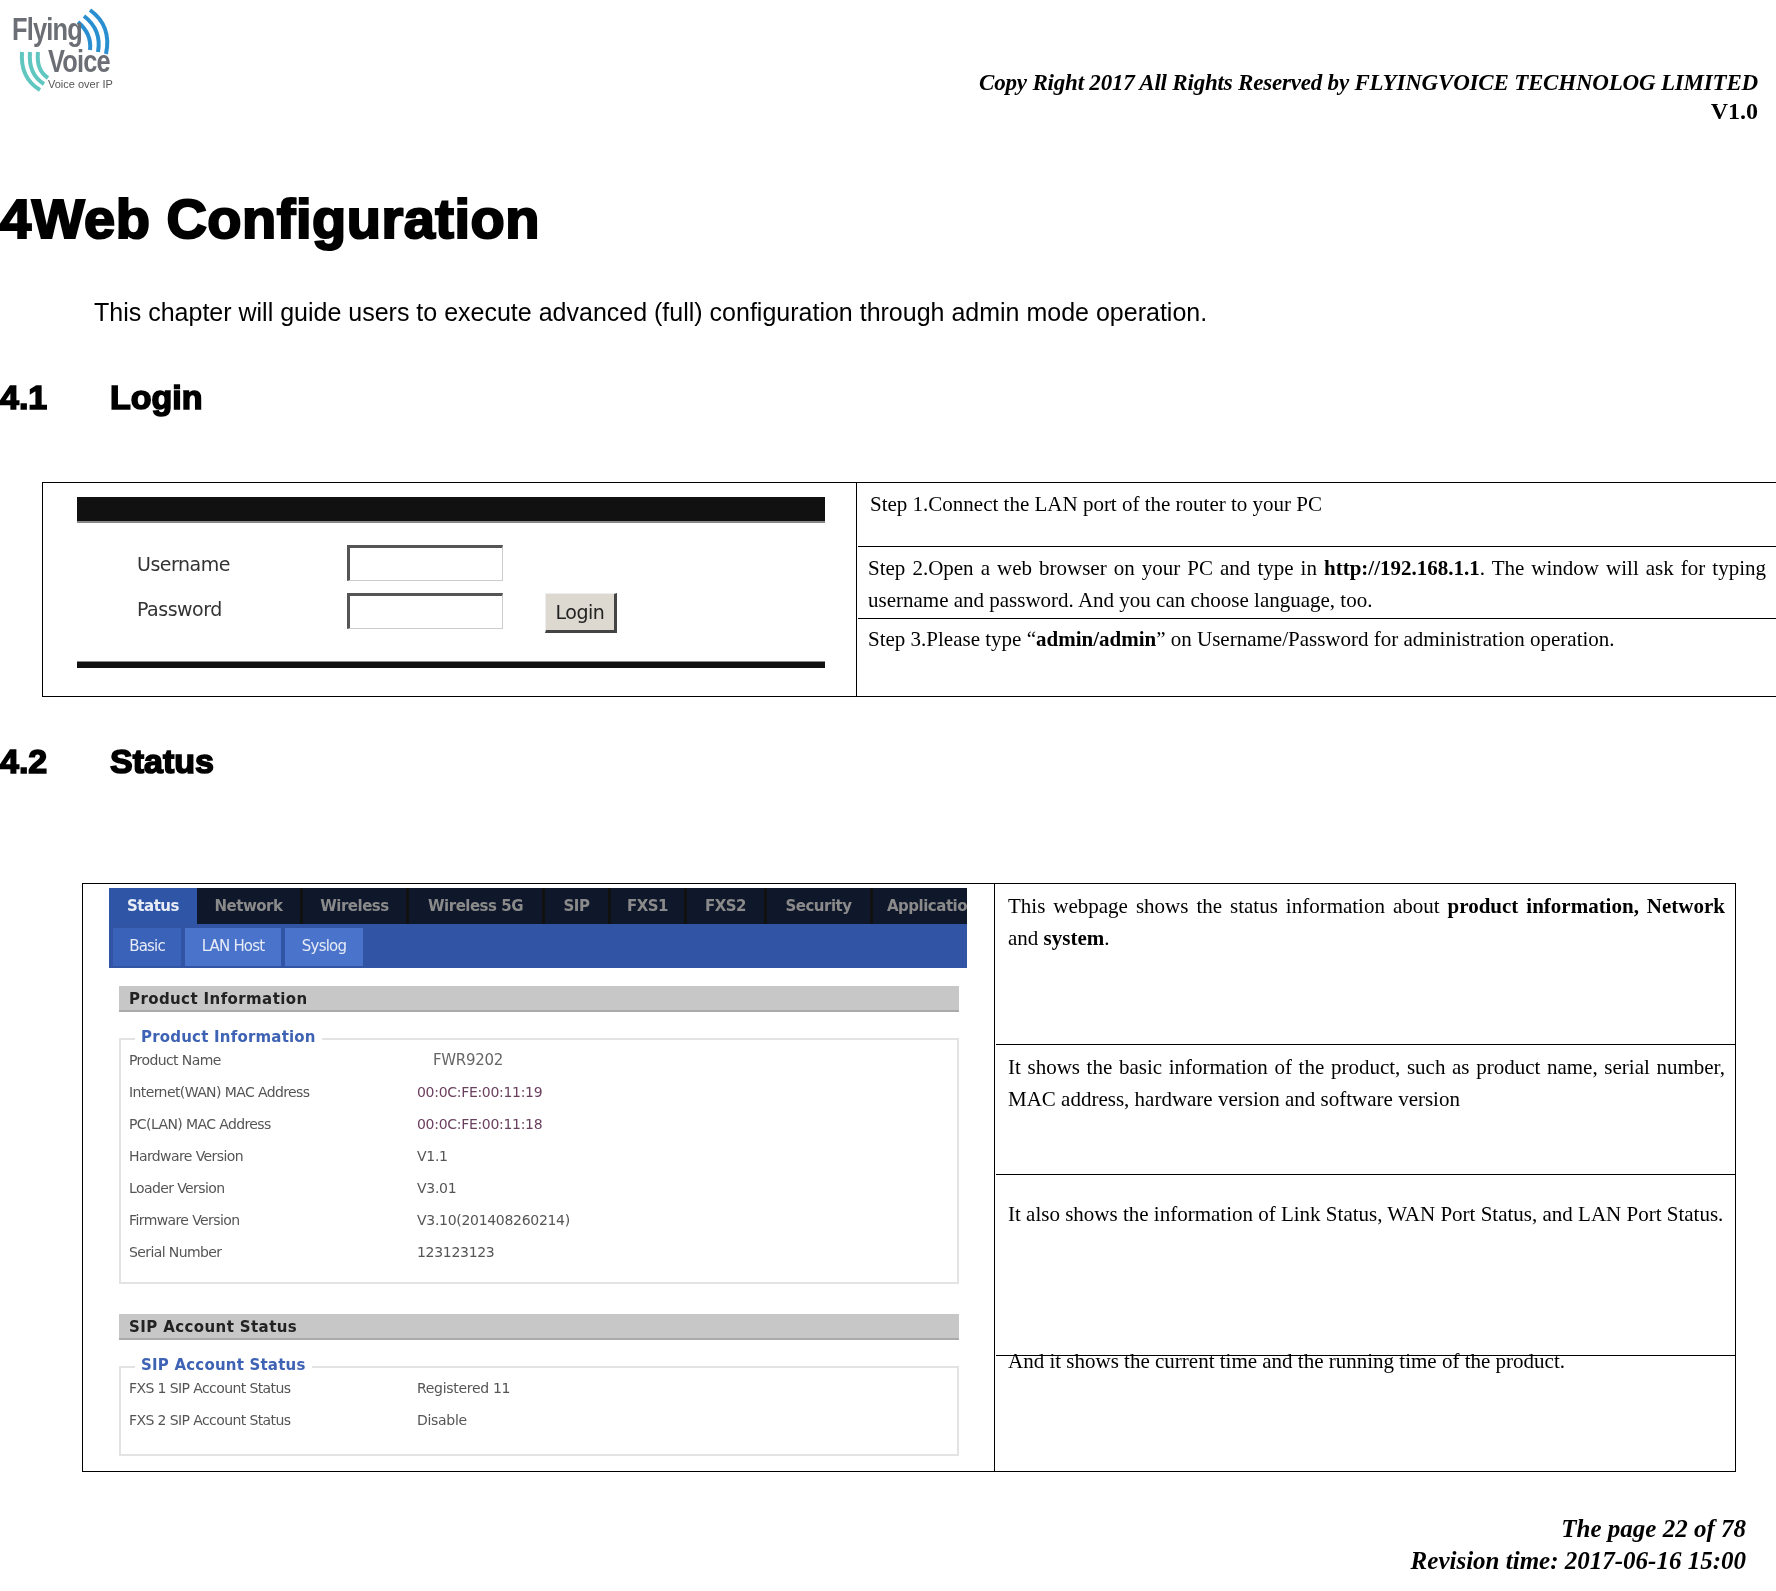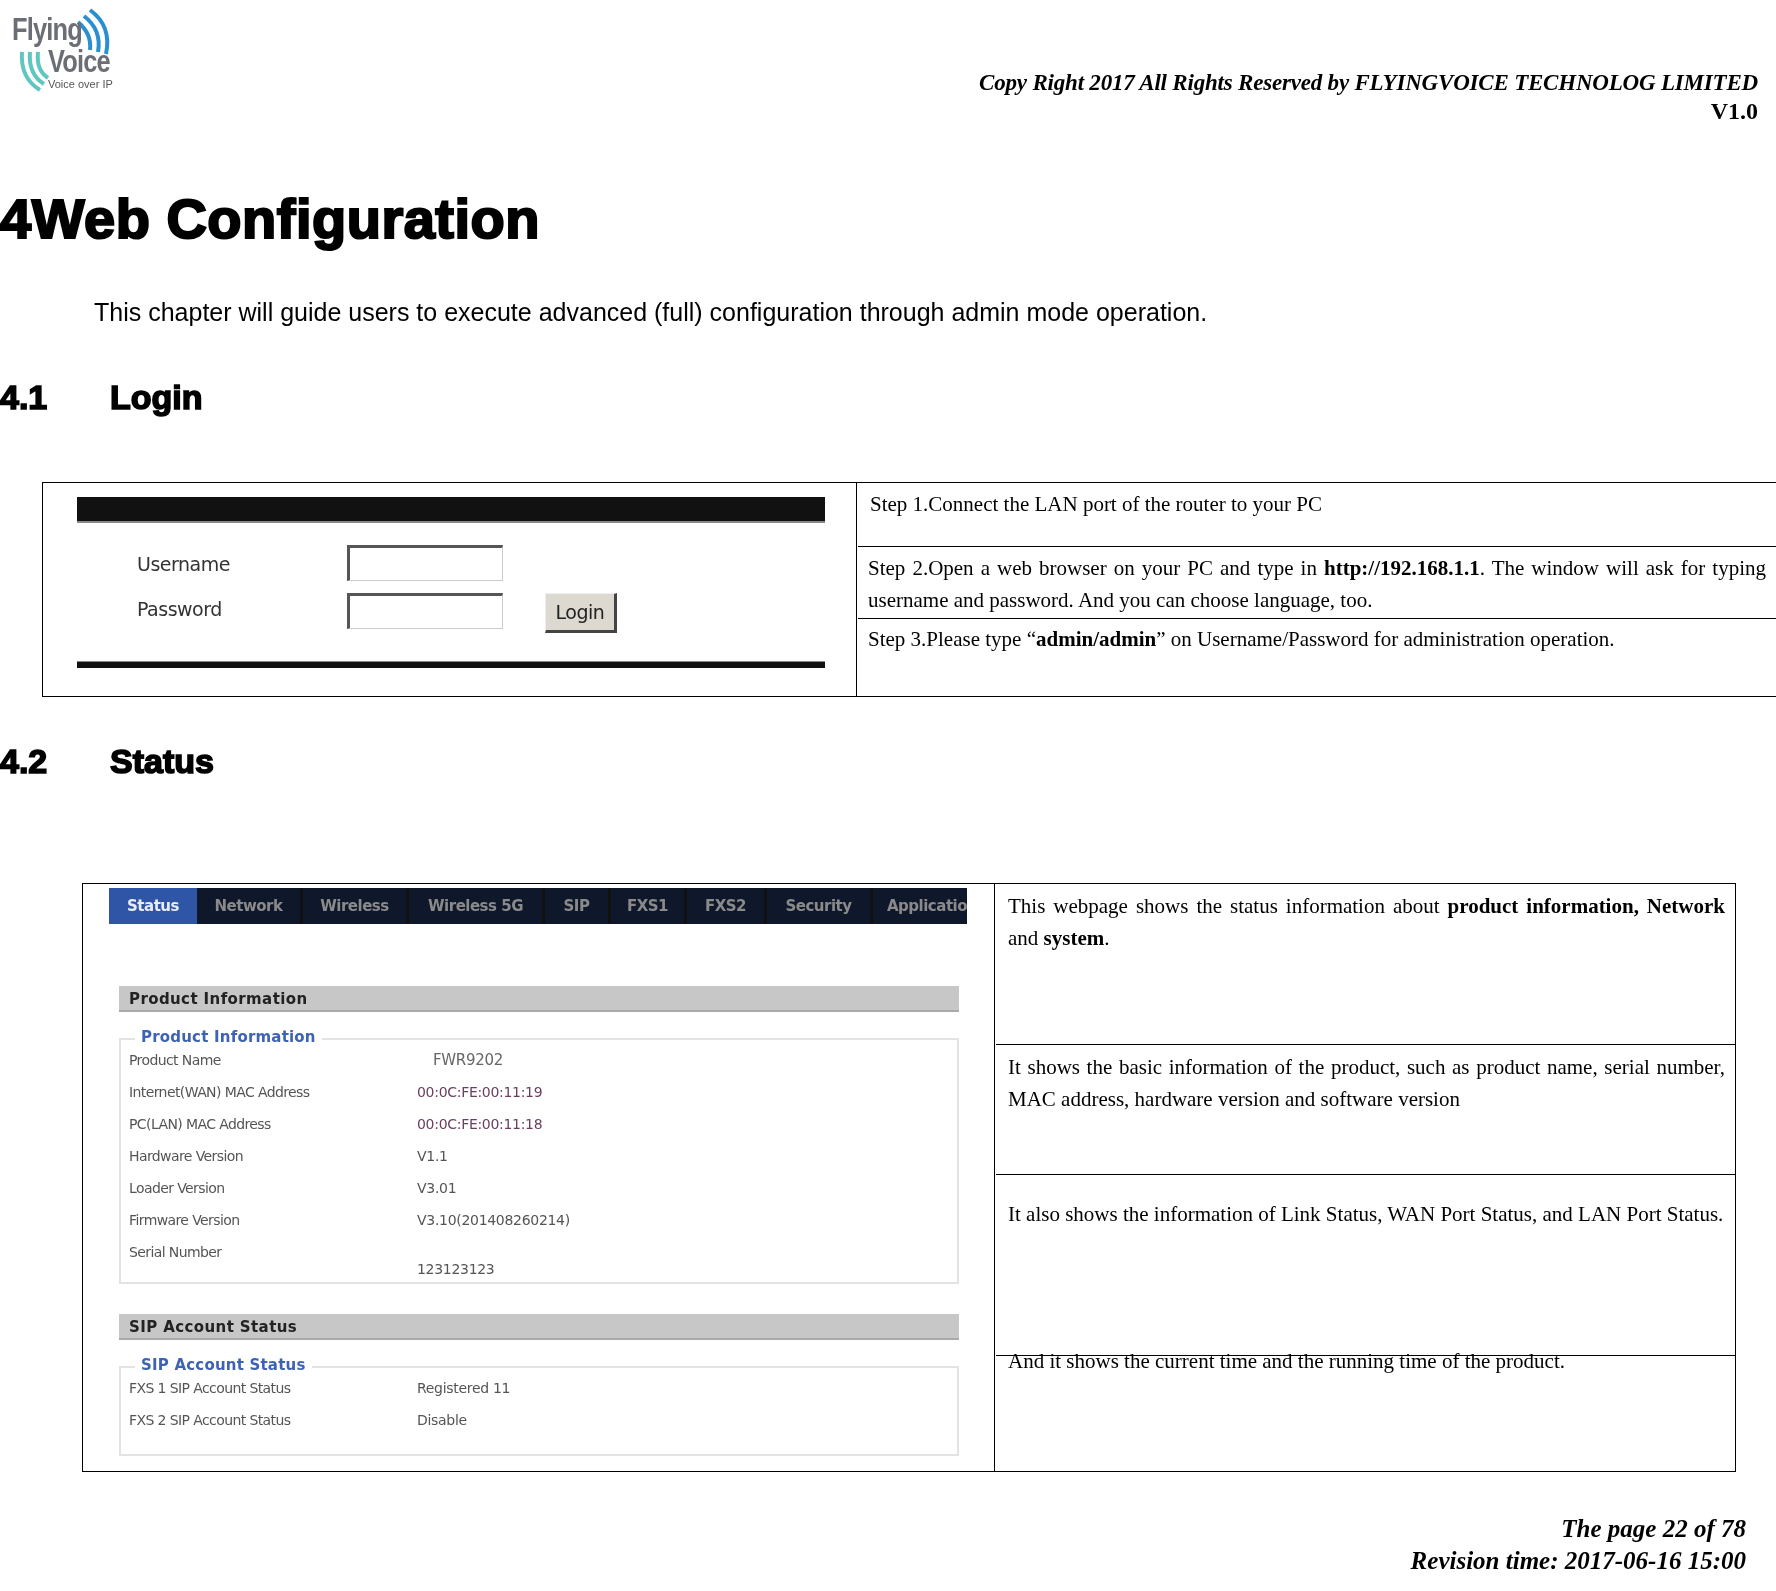--- a/index.html
+++ b/index.html
@@ -120,38 +120,43 @@
         <div class="tab active" style="width:88px;">Status</div>
         <div class="tab" style="width:106px;">Network</div>
         <div class="tab" style="width:106px;">Wireless</div>
         <div class="tab" style="width:136px;">Wireless 5G</div>
         <div class="tab" style="width:66px;">SIP</div>
         <div class="tab" style="width:76px;">FXS1</div>
         <div class="tab" style="width:80px;">FXS2</div>
         <div class="tab" style="width:106px;">Security</div>
         <div class="tab" style="width:94px; border-right:none; text-align:center; padding-left:14px;">Applicatio</div>
       </div>
+      <div class="subbar">
+        <div class="subtab active" style="left:4px; width:68px;">Basic</div>
+        <div class="subtab" style="left:76px; width:96px;">LAN Host</div>
+        <div class="subtab" style="left:176px; width:78px;">Syslog</div>
+      </div>
 
       <div class="sec-header" style="top:98px;">Product Information</div>
       <div class="fieldset" style="top:150px; height:246px;">
         <div class="legend">Product Information</div>
         <div class="row" style="top:12px;">Product Name</div>
         <div class="val pname" style="top:11px;">FWR9202</div>
         <div class="row" style="top:44px;">Internet(WAN) MAC Address</div>
         <div class="val mac" style="top:44px;">00:0C:FE:00:11:19</div>
         <div class="row" style="top:76px;">PC(LAN) MAC Address</div>
         <div class="val mac" style="top:76px;">00:0C:FE:00:11:18</div>
         <div class="row" style="top:108px;">Hardware Version</div>
         <div class="val" style="top:108px;">V1.1</div>
         <div class="row" style="top:140px;">Loader Version</div>
         <div class="val" style="top:140px;">V3.01</div>
         <div class="row" style="top:172px;">Firmware Version</div>
         <div class="val" style="top:172px;">V3.10(201408260214)</div>
         <div class="row" style="top:204px;">Serial Number</div>
-        <div class="val" style="top:221px;">123123123</div>
+        <div class="val" style="top:204px;">123123123</div>
       </div>
 
       <div class="sec-header" style="top:426px;">SIP Account Status</div>
       <div class="fieldset" style="top:478px; height:90px;">
         <div class="legend">SIP Account Status</div>
         <div class="row" style="top:12px;">FXS 1 SIP Account Status</div>
         <div class="val" style="top:12px;text-align:center;">Registered 11</div>
         <div class="row" style="top:44px;">FXS 2 SIP Account Status</div>
         <div class="val" style="top:44px;">Disable</div>
       </div>

